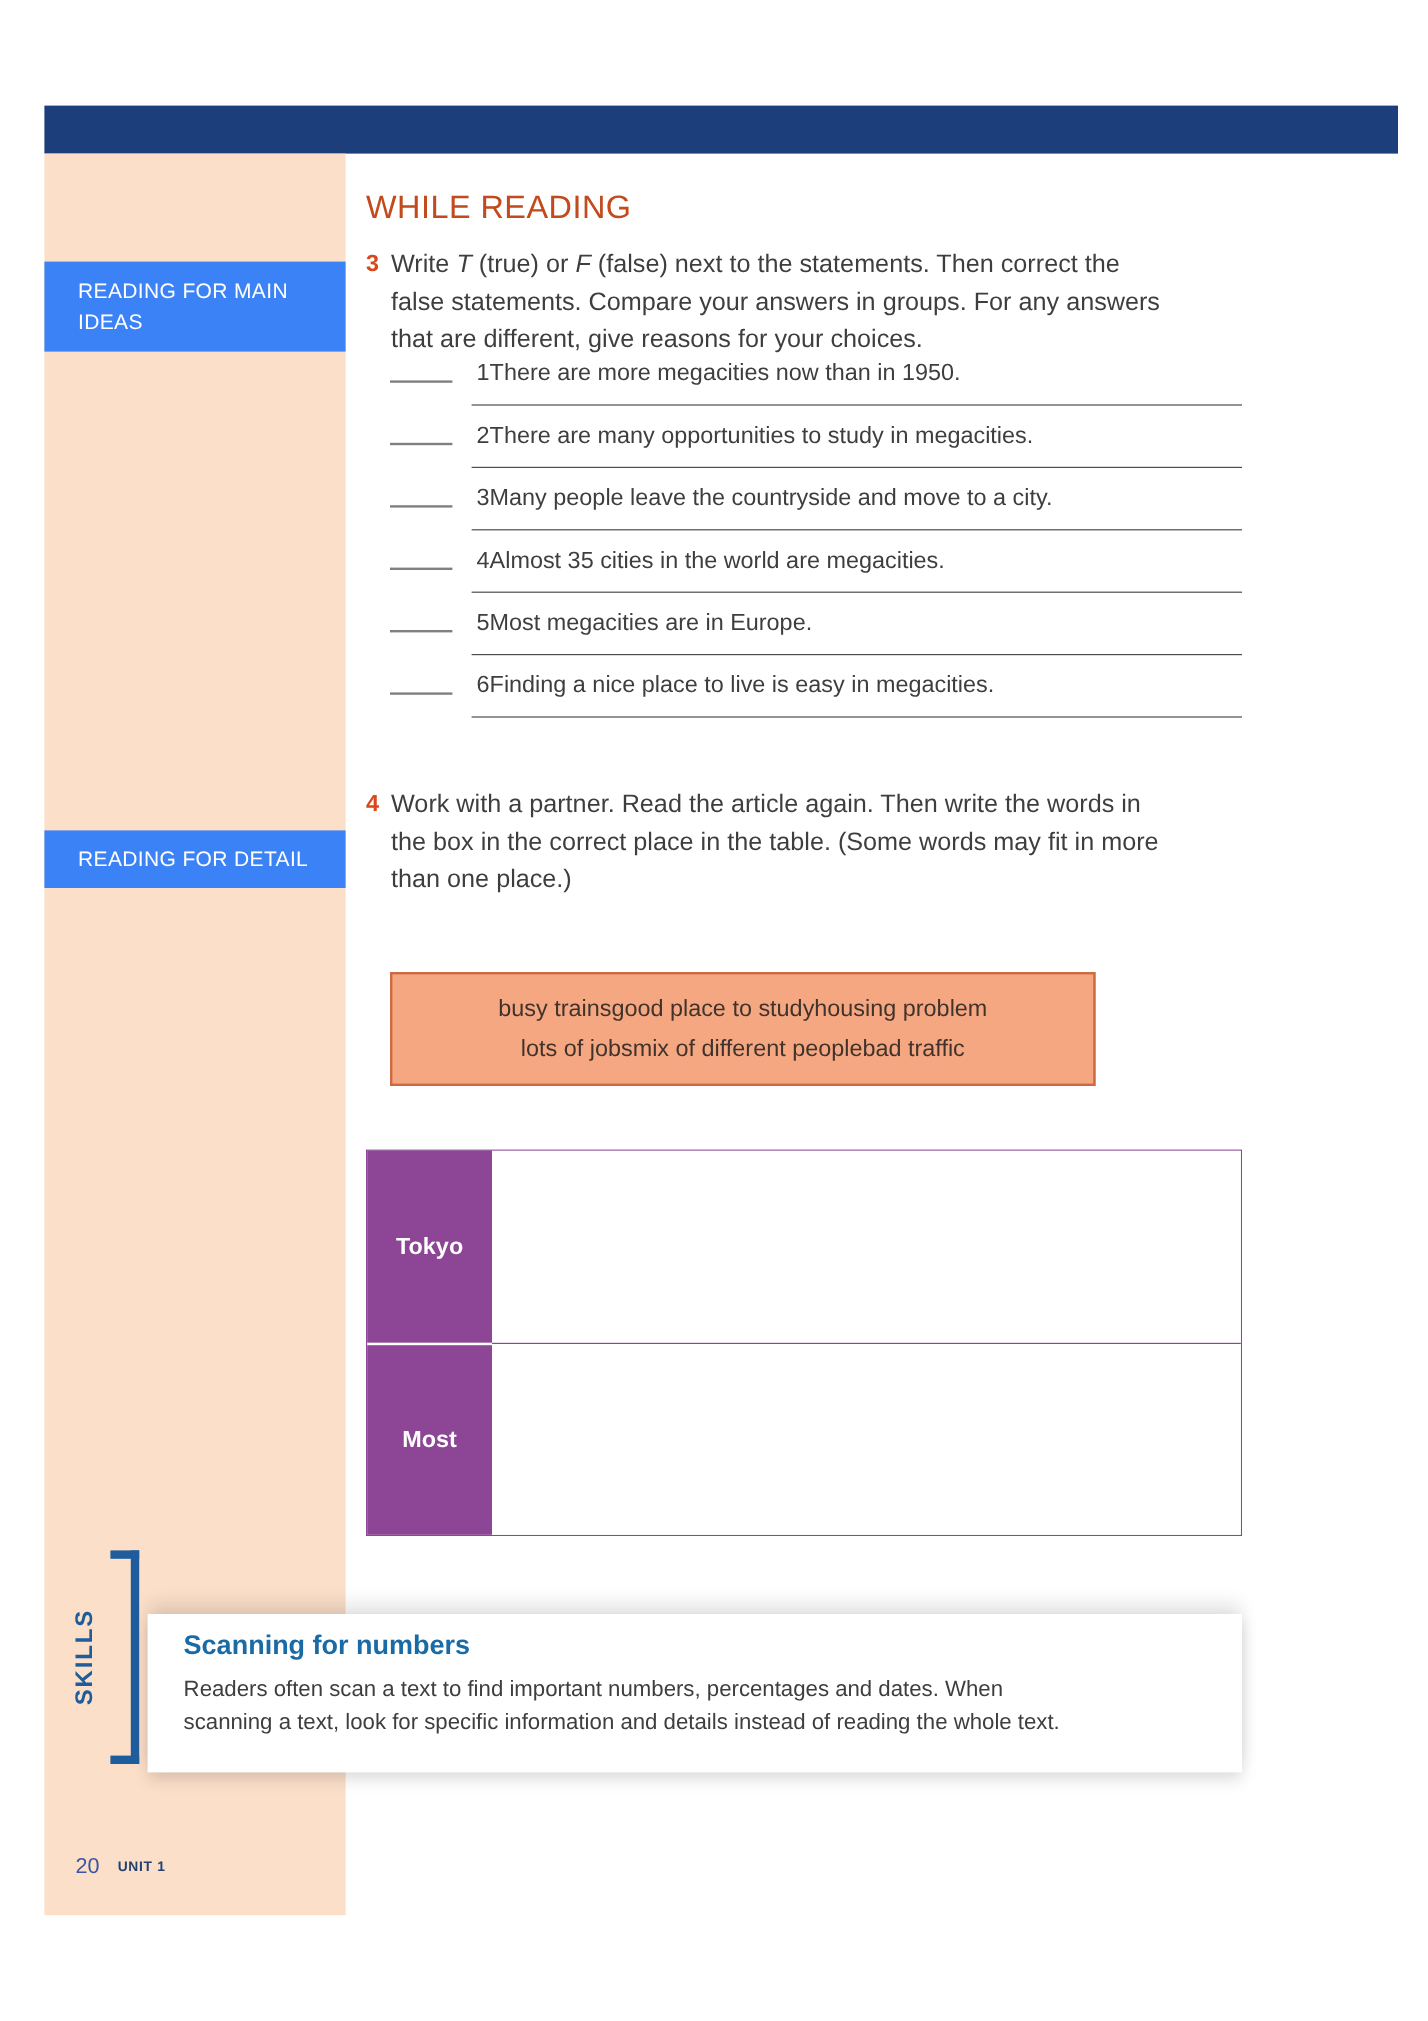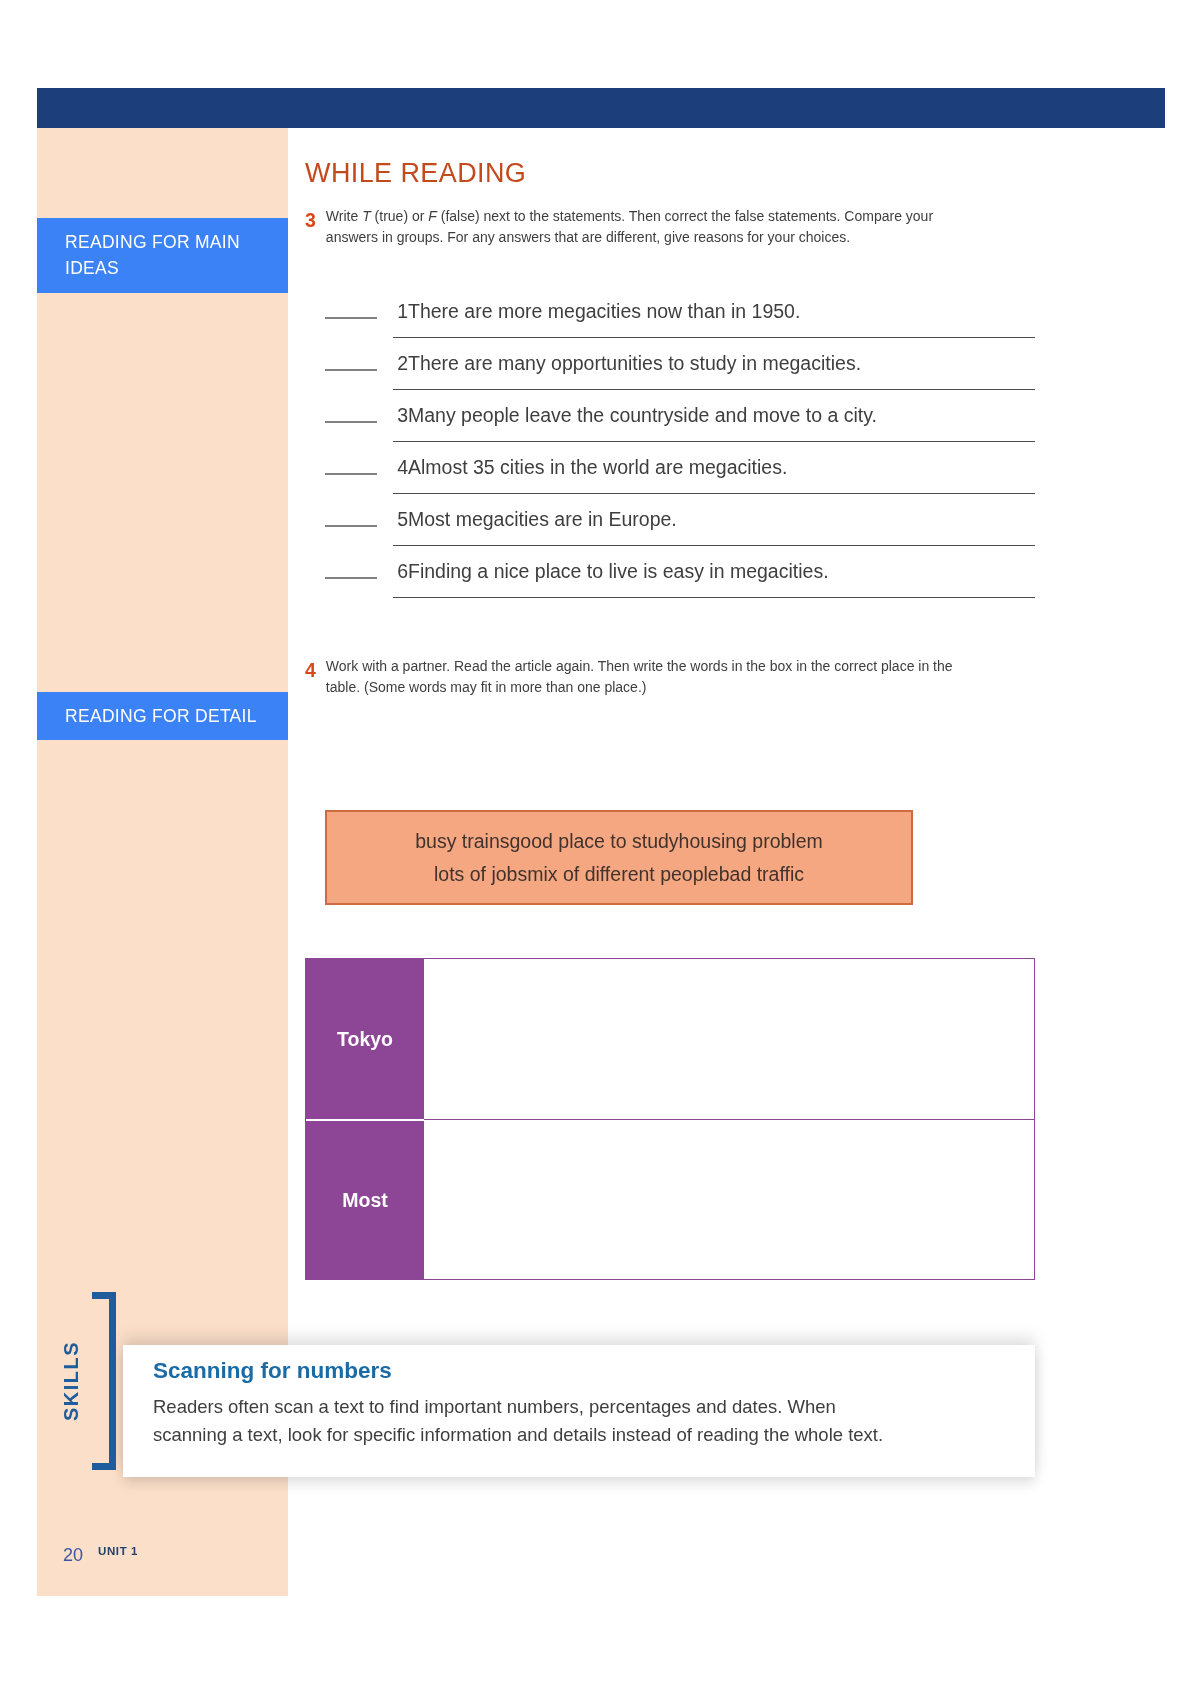--- a/index.html
+++ b/index.html
@@ -25,21 +25,21 @@
   #side-label-main-ideas { top:218px; }
   #side-label-detail    { top:692px; }
 
   .section-heading {
     left:305px; top:158px; font-size:27px; font-weight:500;
     color:#C24A1D; letter-spacing:0.4px;
   }
 
   .ex { display:flex; gap:10px; }
   .ex-num { color:#D9481C; font-weight:700; font-size:19.5px; line-height:1.47; }
-  .ex-text { font-size:14px; color:#3E3E3E; line-height:1.47; }
+  .ex-text { font-size:21px; color:#3E3E3E; line-height:1.47; }
   .ital { font-style:italic; }
   #ex3 { left:305px; top:206px; width:665px; }
   #ex4 { left:305px; top:656px; width:680px; }
 
   
   .statements { left:305px; top:300px; width:730px; }
   .stmt { margin-bottom:14px; }
   .stmt-row { display:flex; align-items:baseline; font-size:19.5px; color:#3E3E3E; }
   .stmt-blank { width:52px; border-bottom:2px solid #808080; align-self:flex-end; margin-left:20px; margin-bottom:4px; }
   .stmt-num { margin-left:18px; min-width:13px; text-align:right; }
@@ -56,21 +56,21 @@
   .wordbox-line { display:flex; justify-content:center; line-height:1.68; }
 
   
   .ctable {
     left:305px; top:958px; width:730px; height:322px;
     border:1.5px solid #8D4695; display:flex; flex-direction:column;
     background:#ffffff; 
   }
   .trow { flex:1; display:flex; }
   .thead-cell {
-    width:118px; background:#8D4695; color:#ffffff; font-weight:700; font-size:19.5px;
+    width:104px; background:#8D4695; color:#ffffff; font-weight:700; font-size:19.5px;
     display:flex; align-items:center; justify-content:center;
   }
   .tbody-cell { flex:1; background:#ffffff; }
   .trow + .trow .tbody-cell { border-top:1.5px solid #8D4695; }
   .trow + .trow .thead-cell { border-top:2.5px solid #ffffff; }
 
   
   .skills-box {
     left:123px; top:1345px; width:912px; height:132px; background:#ffffff;
     box-shadow:0 -9px 14px rgba(0,0,0,0.10), 0 6px 12px rgba(0,0,0,0.13);
@@ -83,21 +83,21 @@
     border-top:7px solid #1E5C9B; border-right:7px solid #1E5C9B; border-bottom:7px solid #1E5C9B;
   }
   .skills-side-label {
     left:56px; top:1292px; height:178px; width:30px; z-index:3;
     writing-mode:vertical-rl; transform:rotate(180deg);
     display:flex; align-items:center; justify-content:center;
     color:#1E5C9B; font-weight:700; font-size:20px; letter-spacing:1.5px;
   }
 
   
-  .footer { left:63px; top:1545px; display:flex; align-items:flex-start; gap:15px; z-index:1; }
+  .footer { left:63px; top:1545px; display:flex; align-items:center; gap:15px; z-index:1; }
   .footer-num { font-size:18px; color:#3B55A5; }
   .footer-unit { font-size:11.5px; color:#23406E; font-weight:600; letter-spacing:0.6px; }
 </style>
 </head>
 <body>
 
 <div id="page">
 
   <div class="abs blue-bar"></div>
   <div class="abs sidebar"></div>

